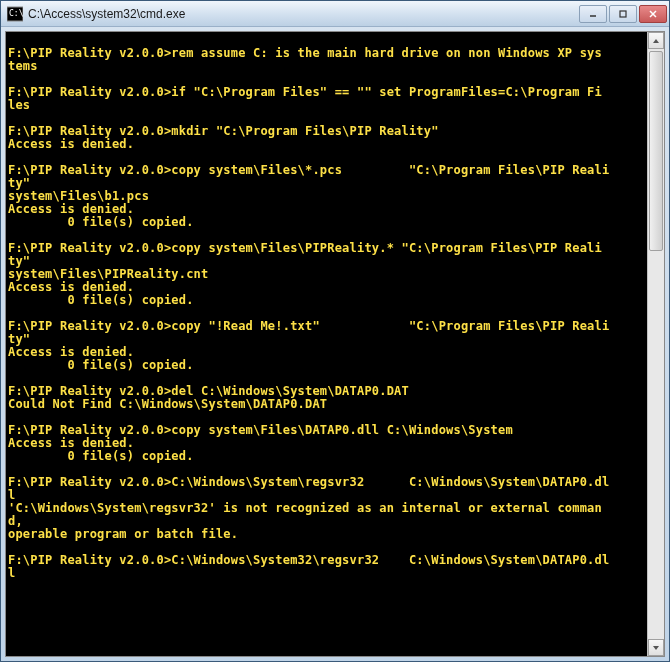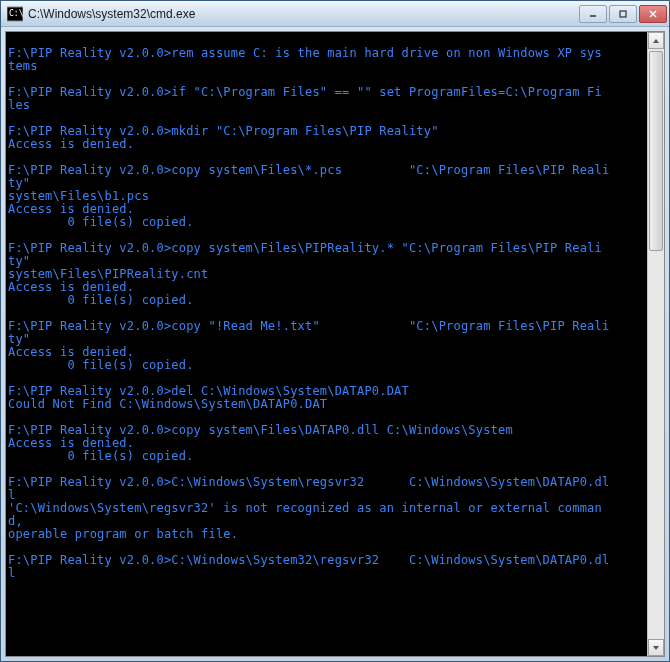--- a/index.html
+++ b/index.html
@@ -77,28 +77,28 @@
       flex: 1;
       background: #000;
       margin: 4px;
       display: flex;
       overflow: hidden;
       border: 1px solid #888;
     }
     .console-content {
       flex: 1;
       background: #000;
-      color: #3b82f6;
+      color: #fde047;
       font-family: "Consolas", "Lucida Console", monospace;
       font-size: 12px;
       line-height: 13px;
       padding: 2px 2px;
       white-space: pre;
       overflow: hidden;
-      font-weight: normal;
+      font-weight: bold;
       letter-spacing: 0.2px;
     }
     .scrollbar {
       width: 17px;
       background: #f0f0f0;
       display: flex;
       flex-direction: column;
       border-left: 1px solid #c0c0c0;
     }
     .scroll-btn {
@@ -135,21 +135,21 @@
 <body>
 
 <div class="window">
   <div class="titlebar">
     <span class="titlebar-icon">
       <svg viewBox="0 0 16 16">
         <rect x="0" y="1" width="16" height="14" fill="#000" stroke="#888" stroke-width="1"></rect>
         <text x="2" y="10" font-size="8" fill="#fff" font-family="monospace">C:\</text>
       </svg>
     </span>
-    <span class="titlebar-text">C:\Windows\system32\cmd.exe</span>
+    <span class="titlebar-text">C:\Access\system32\cmd.exe</span>
     <div class="window-controls">
       <div class="win-btn">
         <svg viewBox="0 0 10 10">
             <line x1="2" y1="7" x2="8" y2="7" stroke="#333" stroke-width="1.5"></line>
           </svg>
       </div>
       <div class="win-btn">
         <svg viewBox="0 0 10 10">
             <rect x="2" y="2" width="6" height="6" fill="none" stroke="#333" stroke-width="1.2"></rect>
           </svg>

